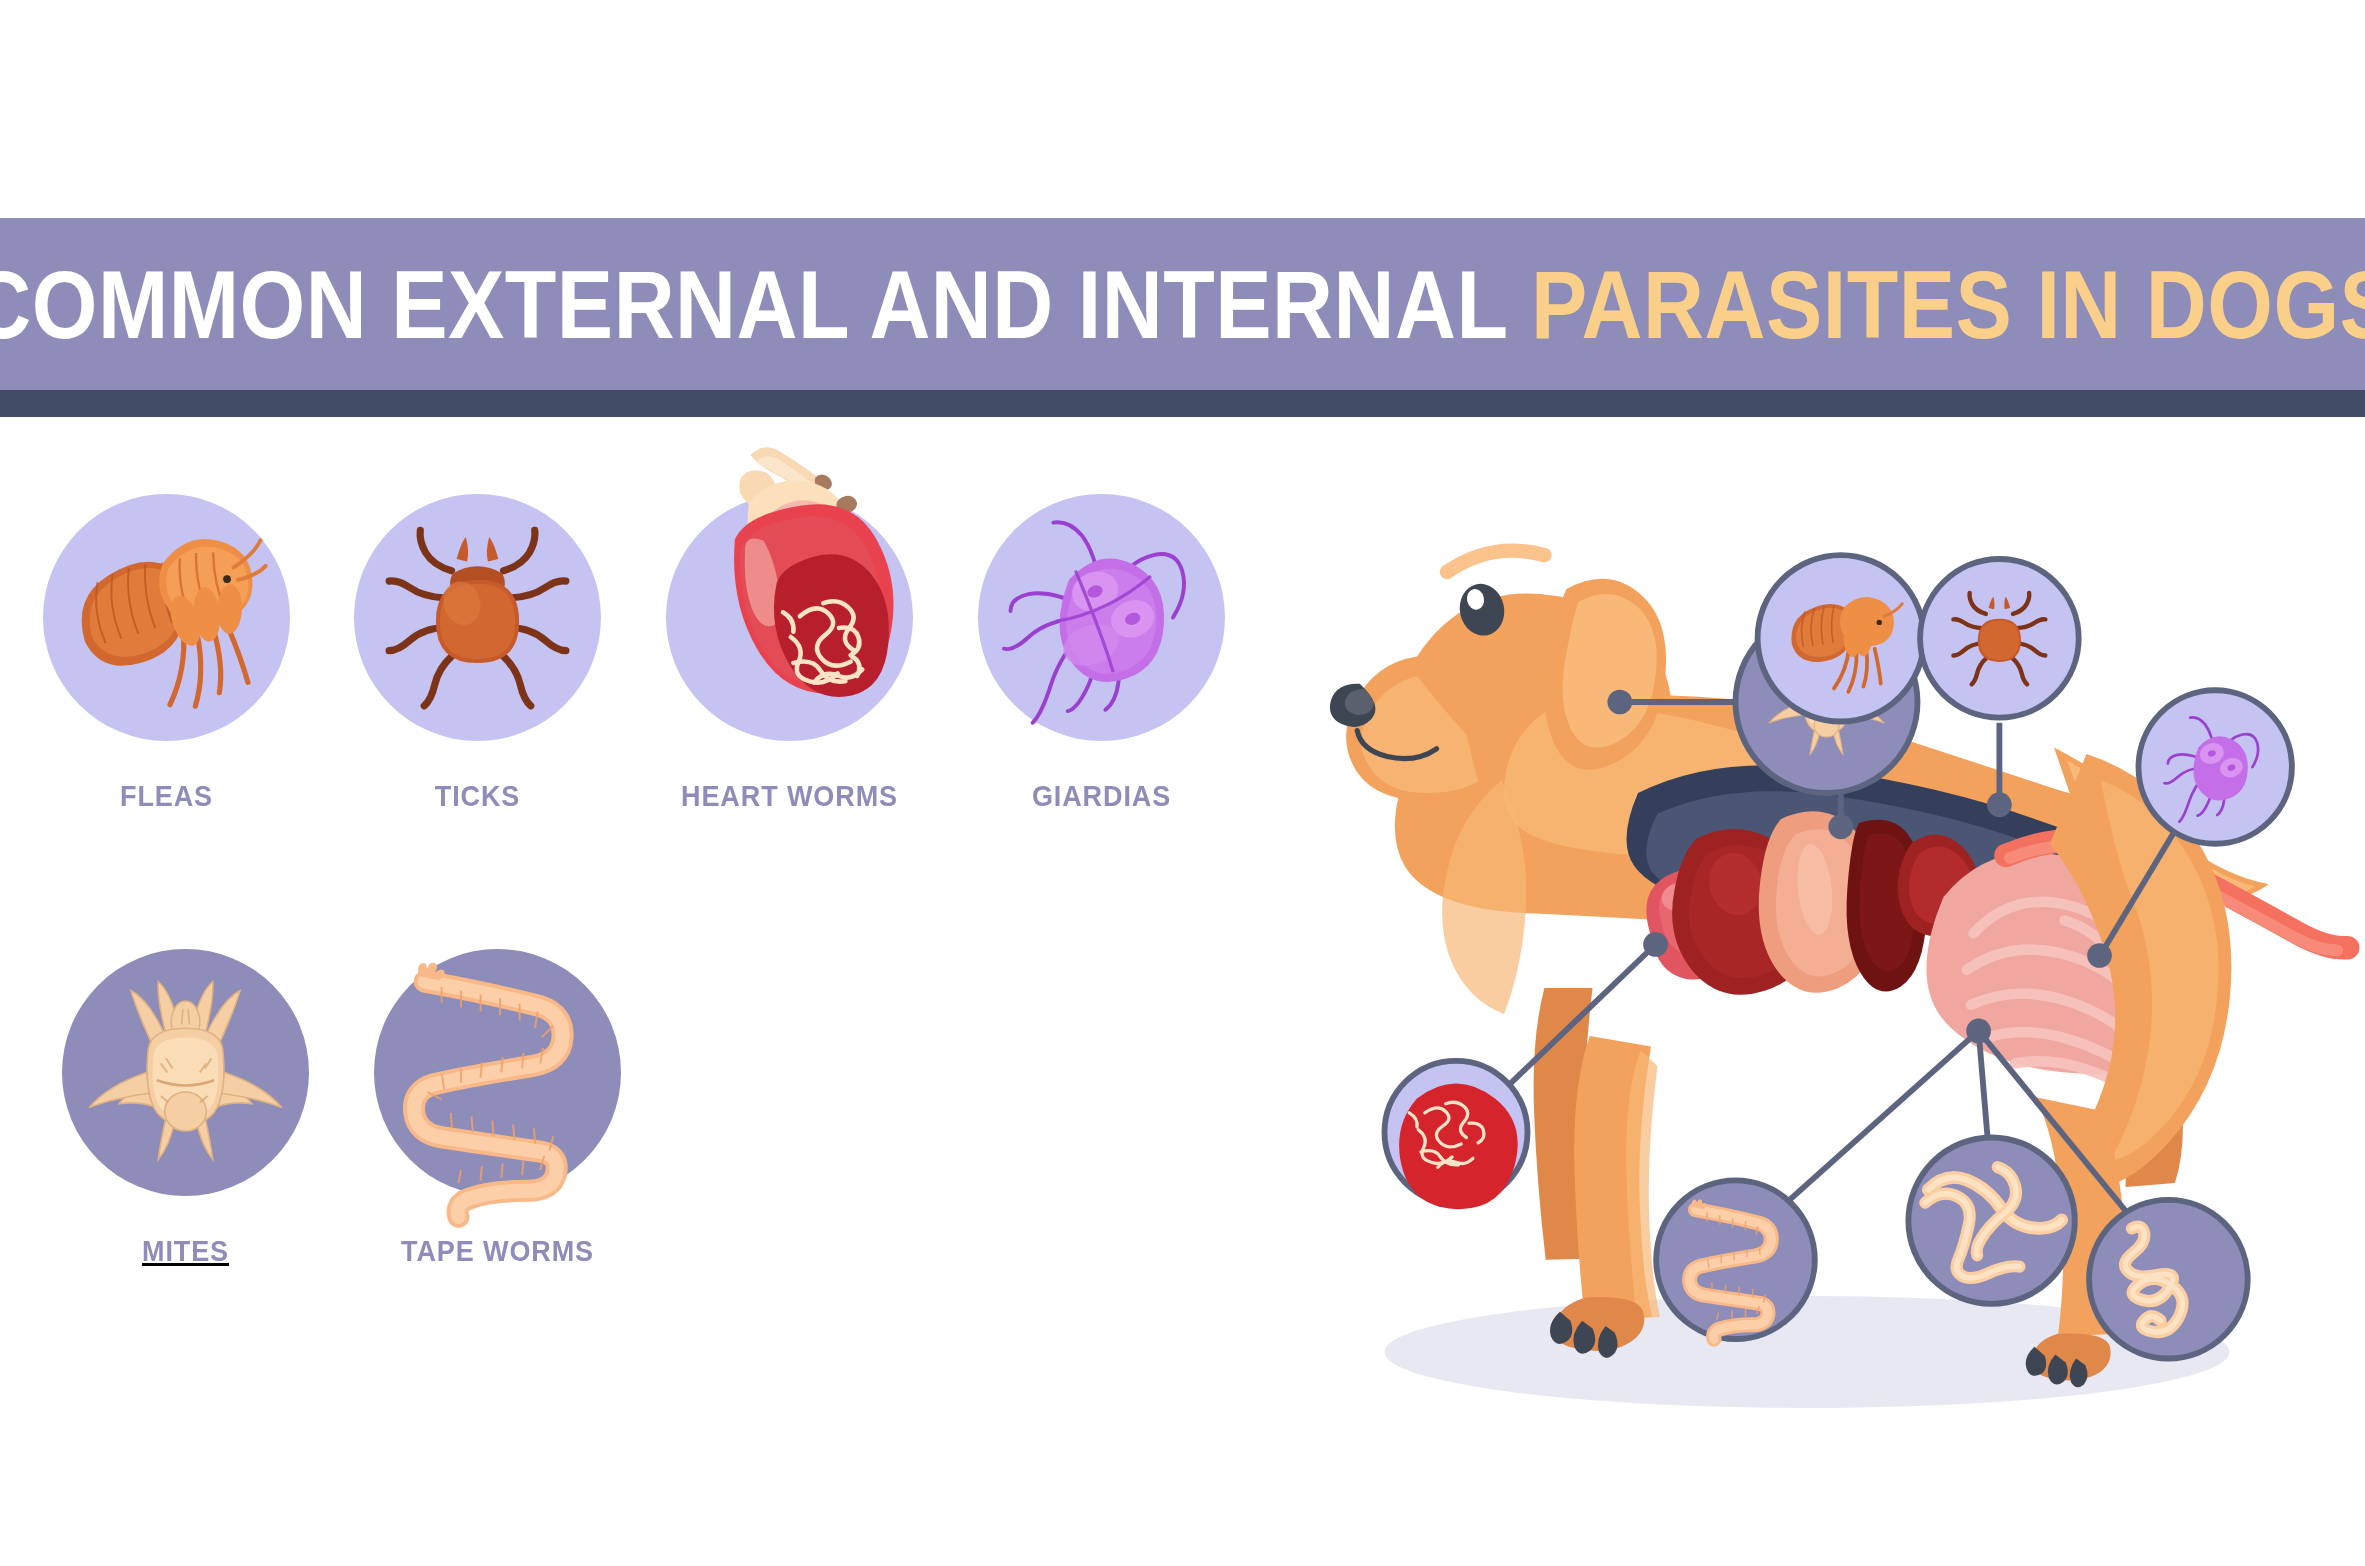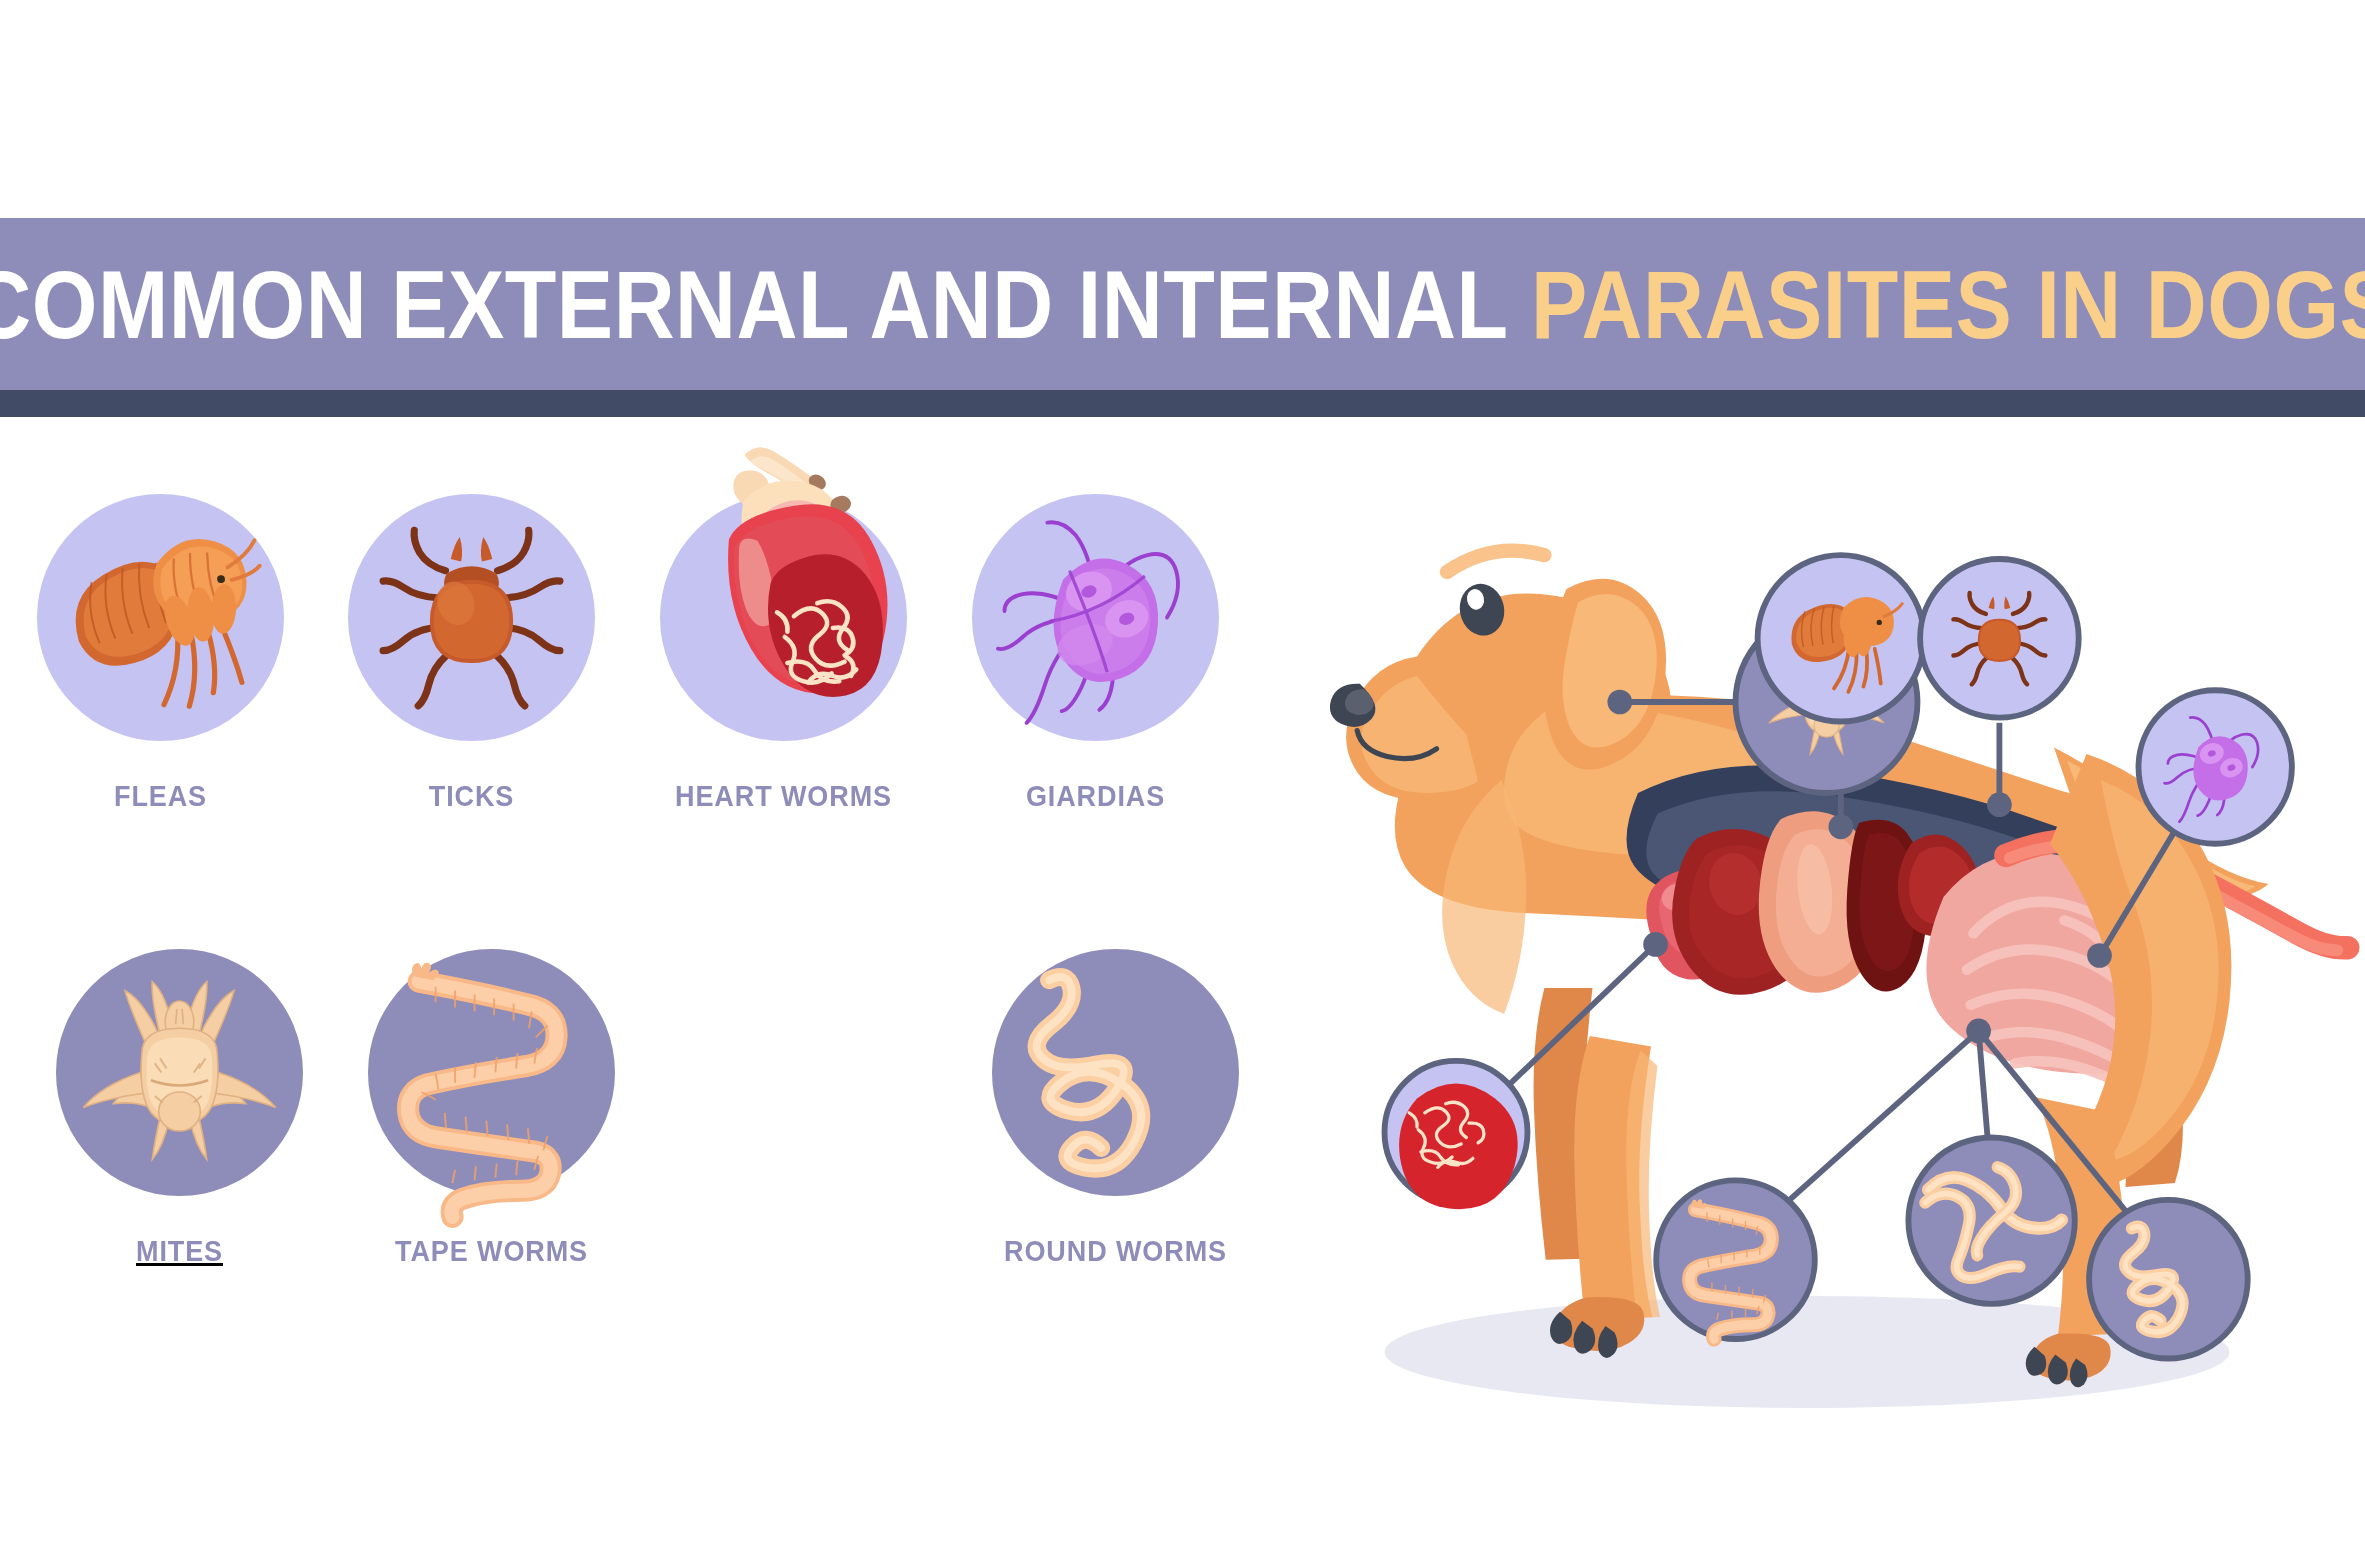--- a/index.html
+++ b/index.html
@@ -19,21 +19,21 @@
     font-family:"Liberation Sans Narrow","Liberation Sans",sans-serif;
     font-weight:bold; font-size:97px; letter-spacing:0.6px;
     white-space:nowrap; line-height:1;
     transform:scaleX(0.87); transform-origin:center;
   }
   #page-title .t-white{ color:#ffffff; }
   #page-title .t-gold{ color:#f9cf8a; }
 
   
   #parasite-grid{
-    position:absolute; left:4px; top:455px; width:1235px; height:929px;
+    position:absolute; left:10px; top:455px; width:1235px; height:929px;
   }
   .grid-cell{ position:absolute; width:273px; text-align:center; }
   .cell-circle{
     width:247px; height:247px; border-radius:50%;
     margin:0 auto; position:relative; overflow:visible;
   }
   .cell-circle.light{ background:#c5c3f2; }
   .cell-circle.dark{ background:#8e8cb8; }
   .cell-label{
     margin-top:38px;
@@ -257,29 +257,20 @@
             <path d="M166 334 q-2 20 -2 22"></path>
           <path d="M134 340 q-4 18 -4 20"></path>
         </g>
         <path d="M70 42 q-6 -16 4 -20 q6 -2 8 8 q4 -12 12 -8 q6 4 0 14 q10 -8 14 -2 q4 6 -8 14 z" fill="#f9b887"></path>
       </svg>
     </div>
     <div class="cell-label">TAPE WORMS</div>
   </div>
 
 
-  <div class="grid-cell" style="left:975px; top:494px;">
-    <div class="cell-circle dark">
-      <svg class="cell-art" viewBox="0 0 380 380">
-        <path d="M88 48 q28 -14 34 12 q6 28 -30 56 q-38 30 -14 52 q22 22 82 10 q62 -12 34 34 q-30 50 -78 36 q-48 -14 -8 -44 q42 -32 92 4 q48 34 18 90 q-26 48 -76 38 q-40 -8 -18 -32 q20 -22 44 2" fill="none" stroke="#fbcfa2" stroke-width="28" stroke-linecap="round"></path>
-        <path d="M88 48 q28 -14 34 12 q6 28 -30 56 q-38 30 -14 52 q22 22 82 10 q62 -12 34 34 q-30 50 -78 36 q-48 -14 -8 -44 q42 -32 92 4 q48 34 18 90 q-26 48 -76 38 q-40 -8 -18 -32 q20 -22 44 2" fill="none" stroke="#fde2c4" stroke-width="12" stroke-linecap="round"></path>
-      </svg>
-    </div>
-    <div class="cell-label">ROUND WORMS</div>
-  </div>
 </div>
 
 <div id="dog-panel">
 <svg id="dog-svg" viewBox="0 0 1660 1500">
 
   <ellipse cx="800" cy="1400" rx="650" ry="86" fill="#e8e8f2"></ellipse>
 
   <g>
 
     <path d="M1180 470 q100 50 200 150 q70 50 130 60 q-40 34 -120 14 q-100 -26 -170 -108 z" fill="#f2a25c"></path>

